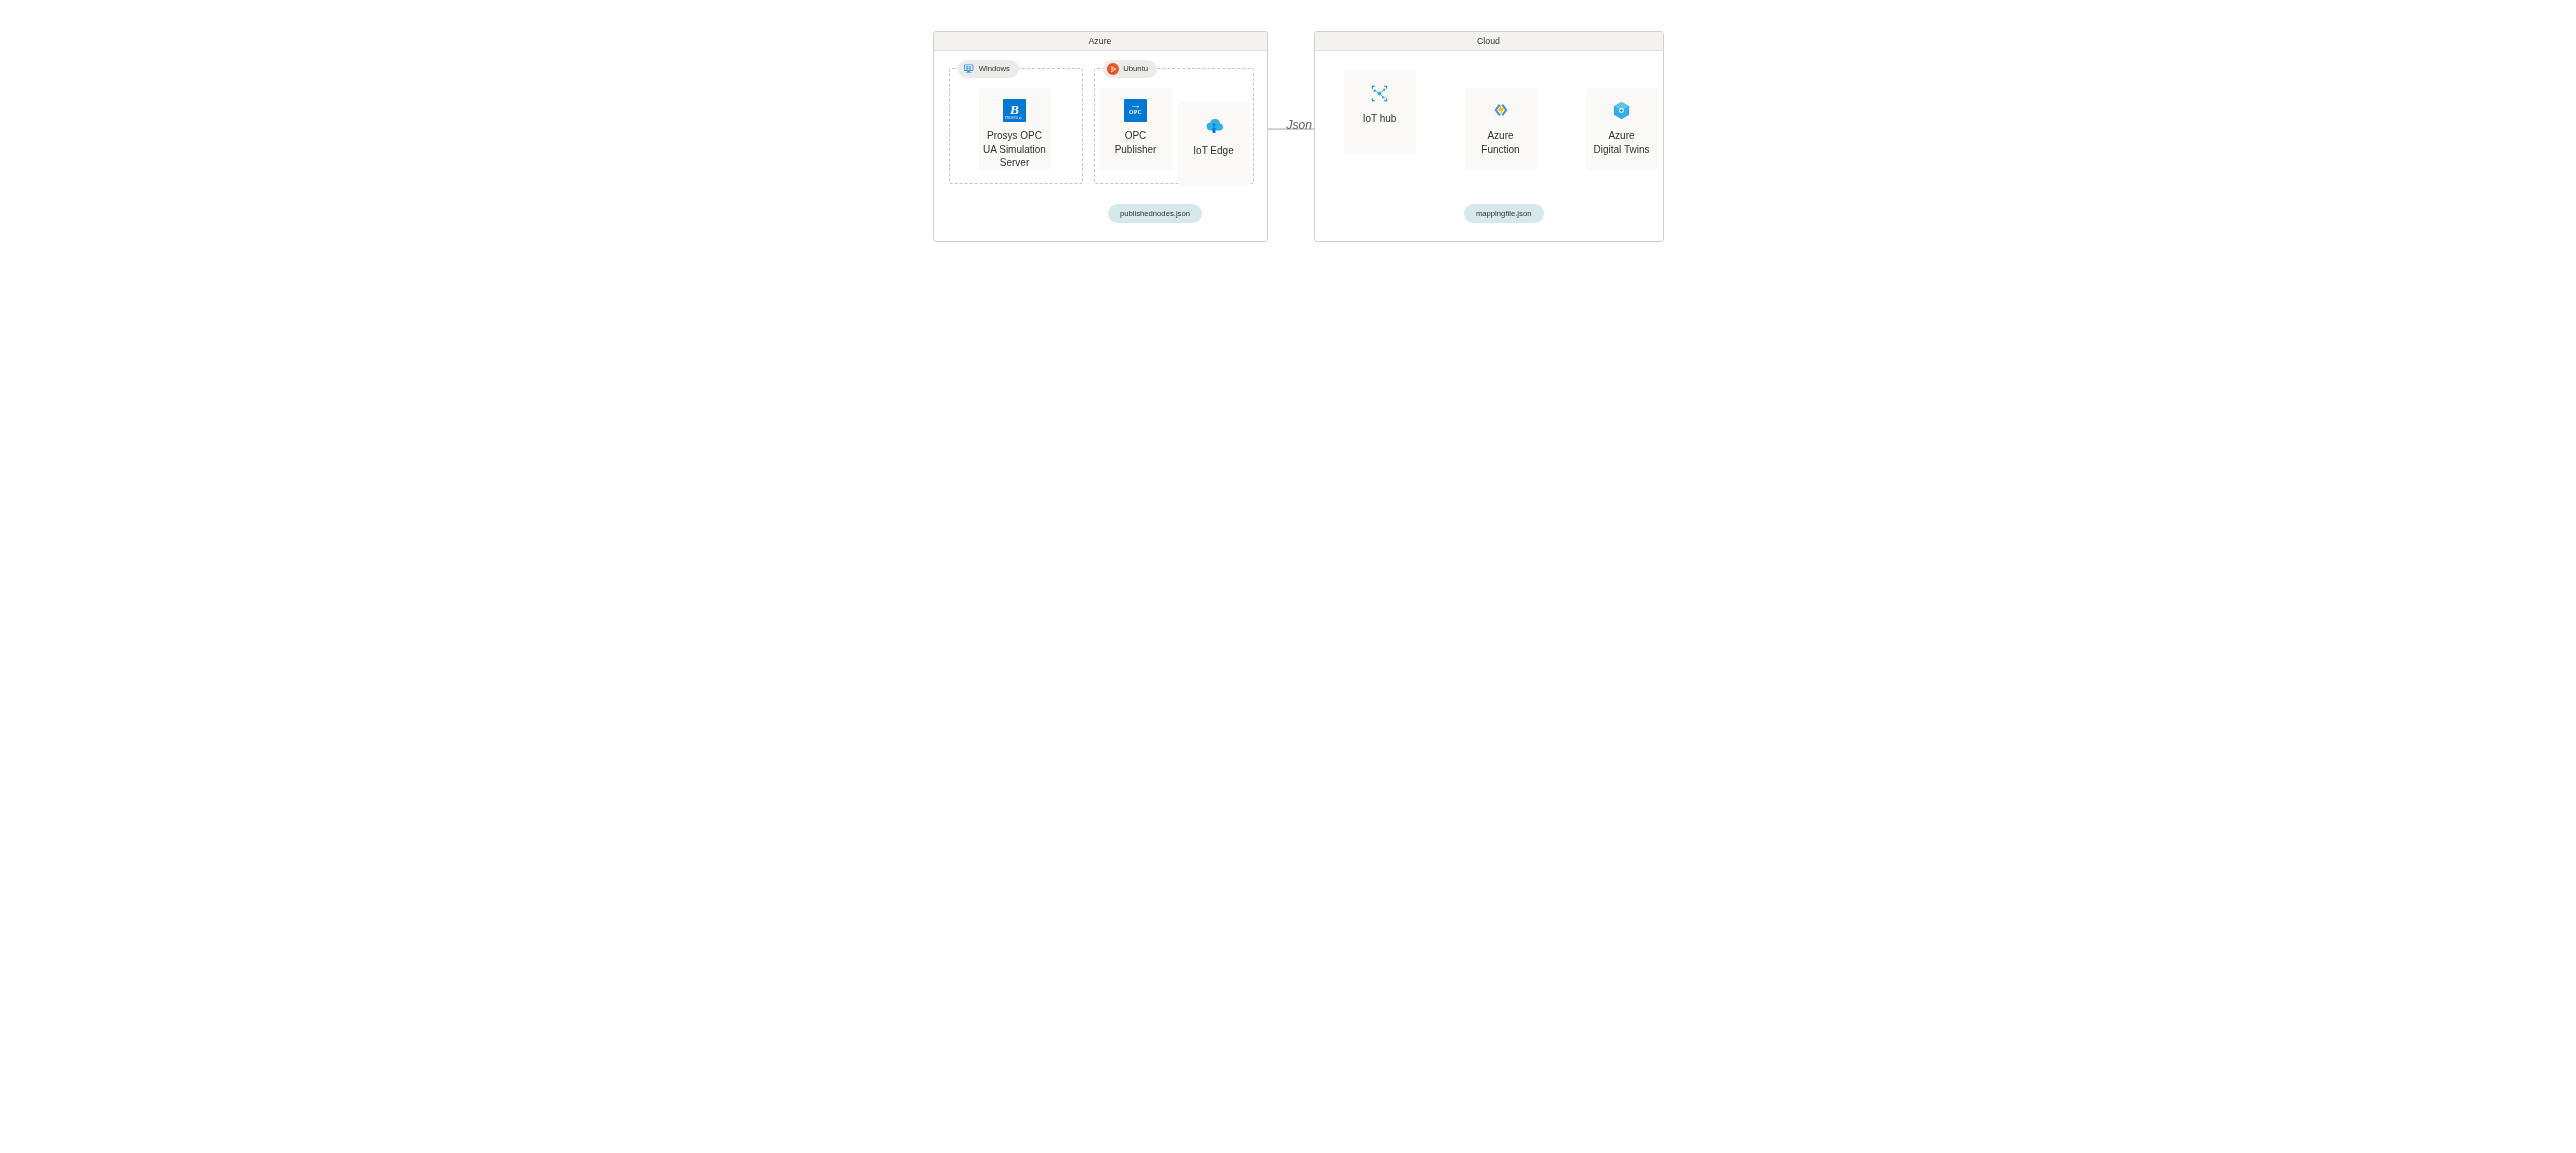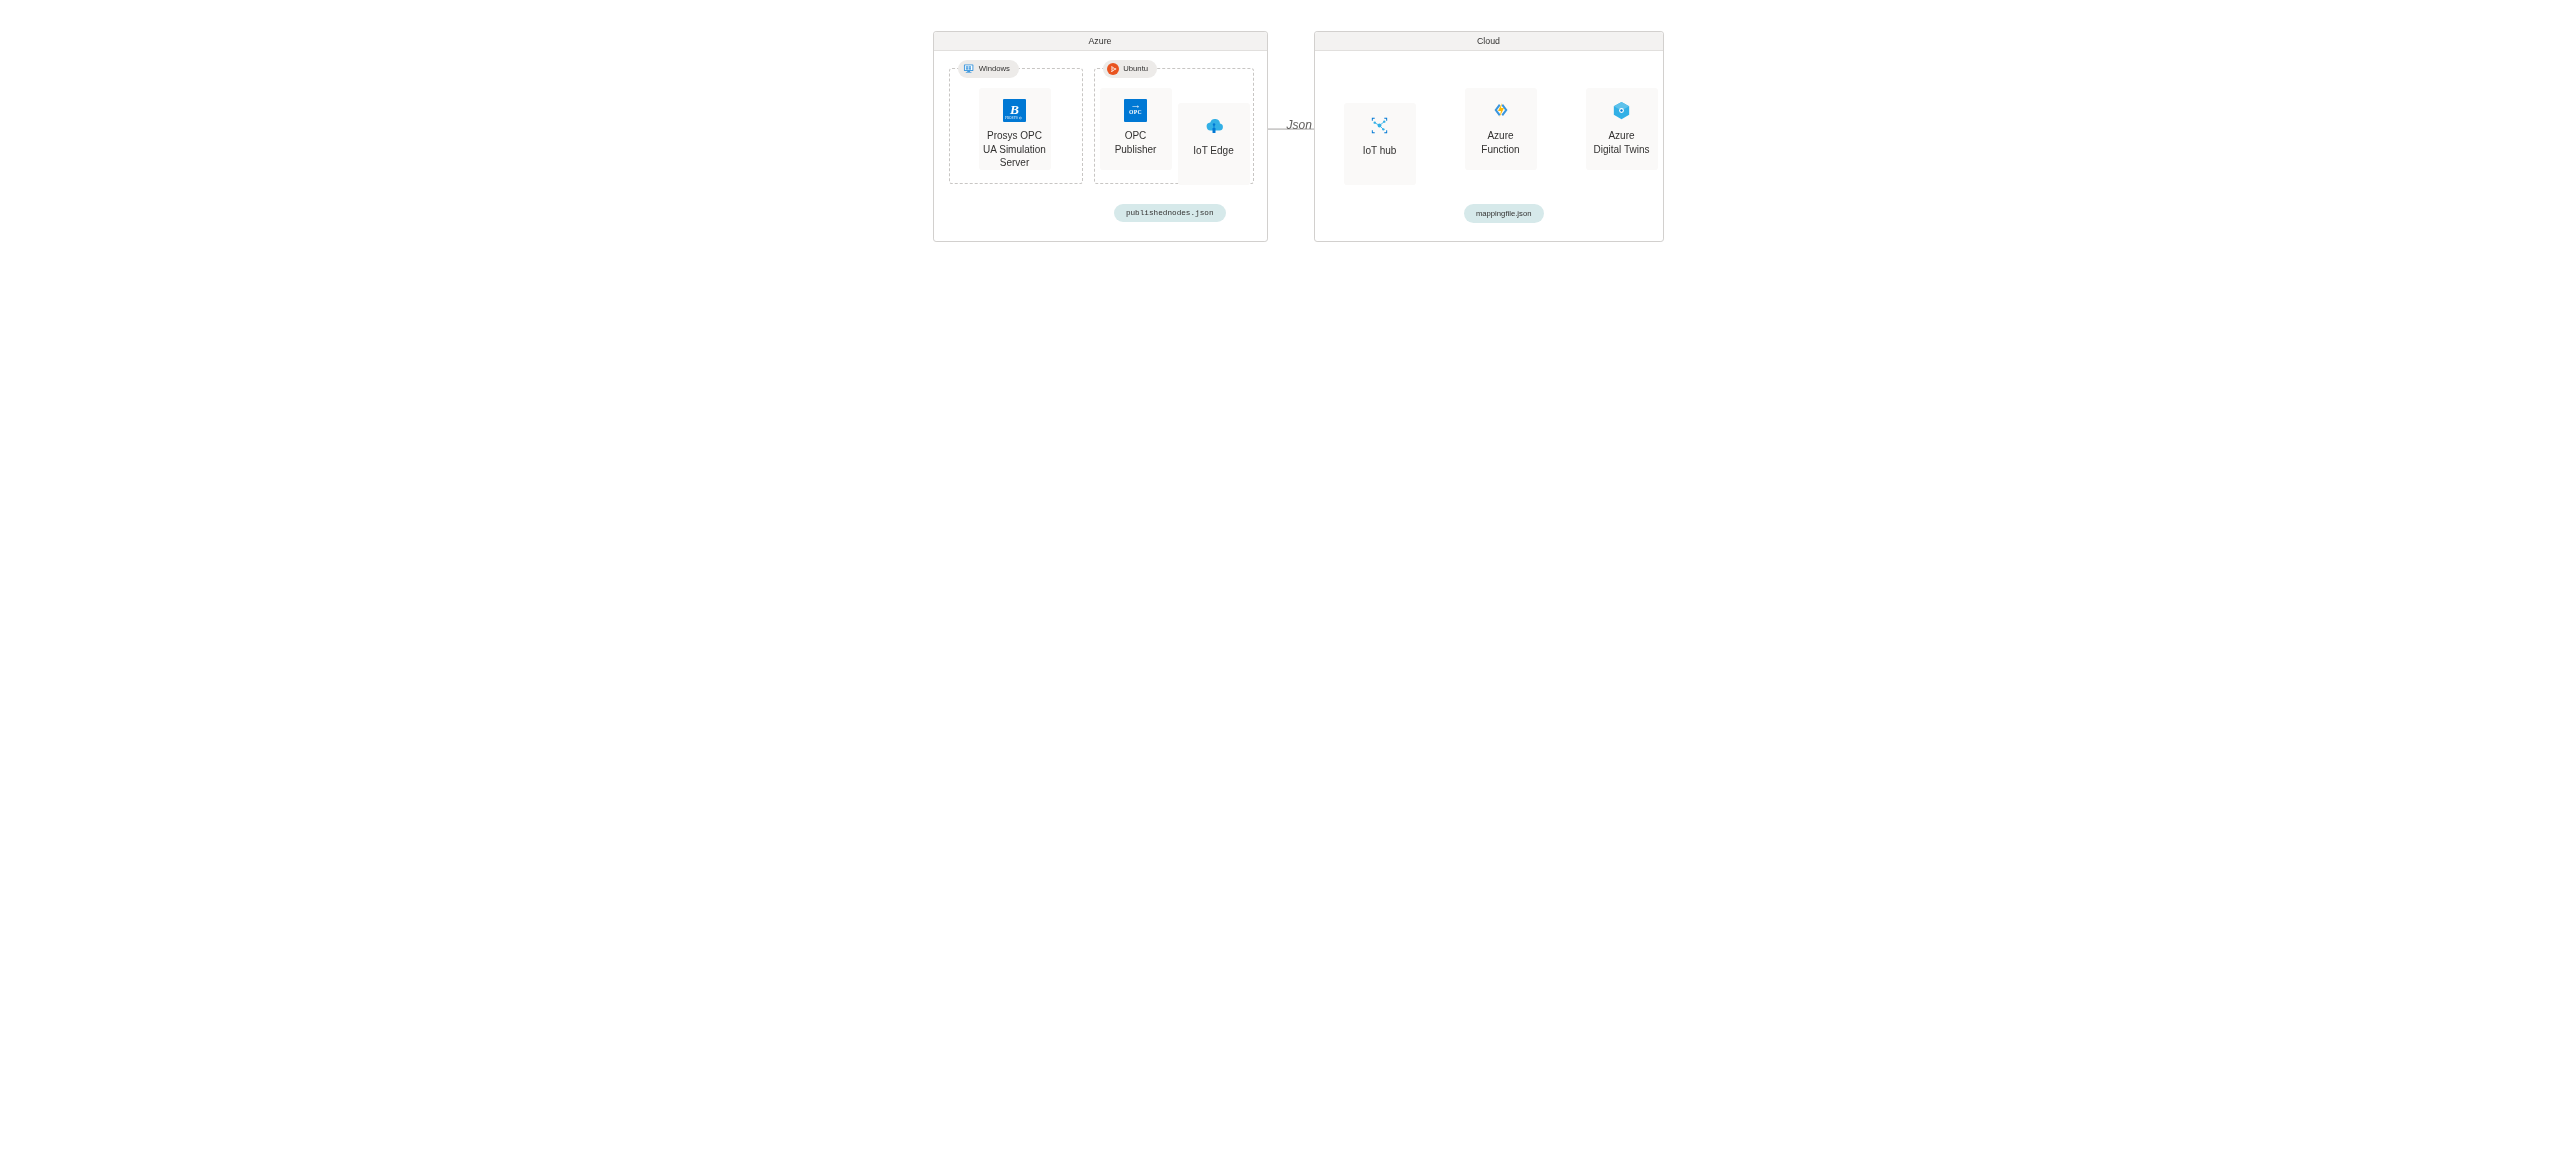--- a/index.html
+++ b/index.html
@@ -187,21 +187,21 @@
       <svg width="24" height="24" viewBox="0 0 48 48">
         <path d="M36 22a10 10 0 0 0-19.5-3A8 8 0 0 0 18 35h17a7 7 0 0 0 1-13.9z" fill="#32b0e6"></path>
         <rect x="21" y="30" width="6" height="10" rx="1" fill="#0078d4"></rect>
         <line x1="24" y1="30" x2="24" y2="24" stroke="#0078d4" stroke-width="2"></line>
         <circle cx="24" cy="23" r="2.5" fill="#0078d4"></circle>
       </svg>
     </div>
     <div class="label">IoT Edge</div>
   </div>
 
-  <div class="node" style="left:442px; top:82px; height:82px;">
+  <div class="node" style="left:442px; top:50px; height:82px;">
     <div class="icon">
       <svg width="23" height="23" viewBox="0 0 48 48">
         <path d="M8 8h6v2h-4v4h-2zM34 8h6v6h-2v-4h-4zM8 34h2v4h4v2h-6zM40 34v6h-6v-2h4v-4z" fill="#0078d4"></path>
         <circle cx="24" cy="24" r="4" fill="#32b0e6"></circle>
         <circle cx="14" cy="18" r="2.5" fill="#32b0e6"></circle>
         <circle cx="34" cy="16" r="2.5" fill="#32b0e6"></circle>
         <circle cx="32" cy="32" r="2.5" fill="#32b0e6"></circle>
         <line x1="24" y1="24" x2="14" y2="18" stroke="#32b0e6" stroke-width="1.8"></line>
         <line x1="24" y1="24" x2="34" y2="16" stroke="#32b0e6" stroke-width="1.8"></line>
         <line x1="24" y1="24" x2="32" y2="32" stroke="#32b0e6" stroke-width="1.8"></line>
@@ -228,21 +228,21 @@
         <path d="M24 6 L40 15 V33 L24 42 L8 33 V15 Z" fill="#32b0e6"></path>
         <path d="M24 6 L40 15 L24 24 L8 15 Z" fill="#5ec2eb"></path>
         <circle cx="24" cy="24" r="5" fill="#ffffff"></circle>
         <circle cx="24" cy="24" r="2.5" fill="#0078d4"></circle>
       </svg>
     </div>
     <div class="label" style="white-space:pre-line;">Azure
 Digital Twins</div>
   </div>
 
-  <div class="file-pill" style="left:212px; top:183px;font-family:Liberation Mono, monospace;">
+  <div class="file-pill" style="left:206px; top:183px;">
     <span>publishednodes.json</span>
   </div>
   <div class="file-pill" style="left:562px; top:183px;">
     <span>mappingfile.json</span>
   </div>
 
   <div class="arrow-label" style="left:385px; top:97px;">Json</div>
 
 </div>
 

